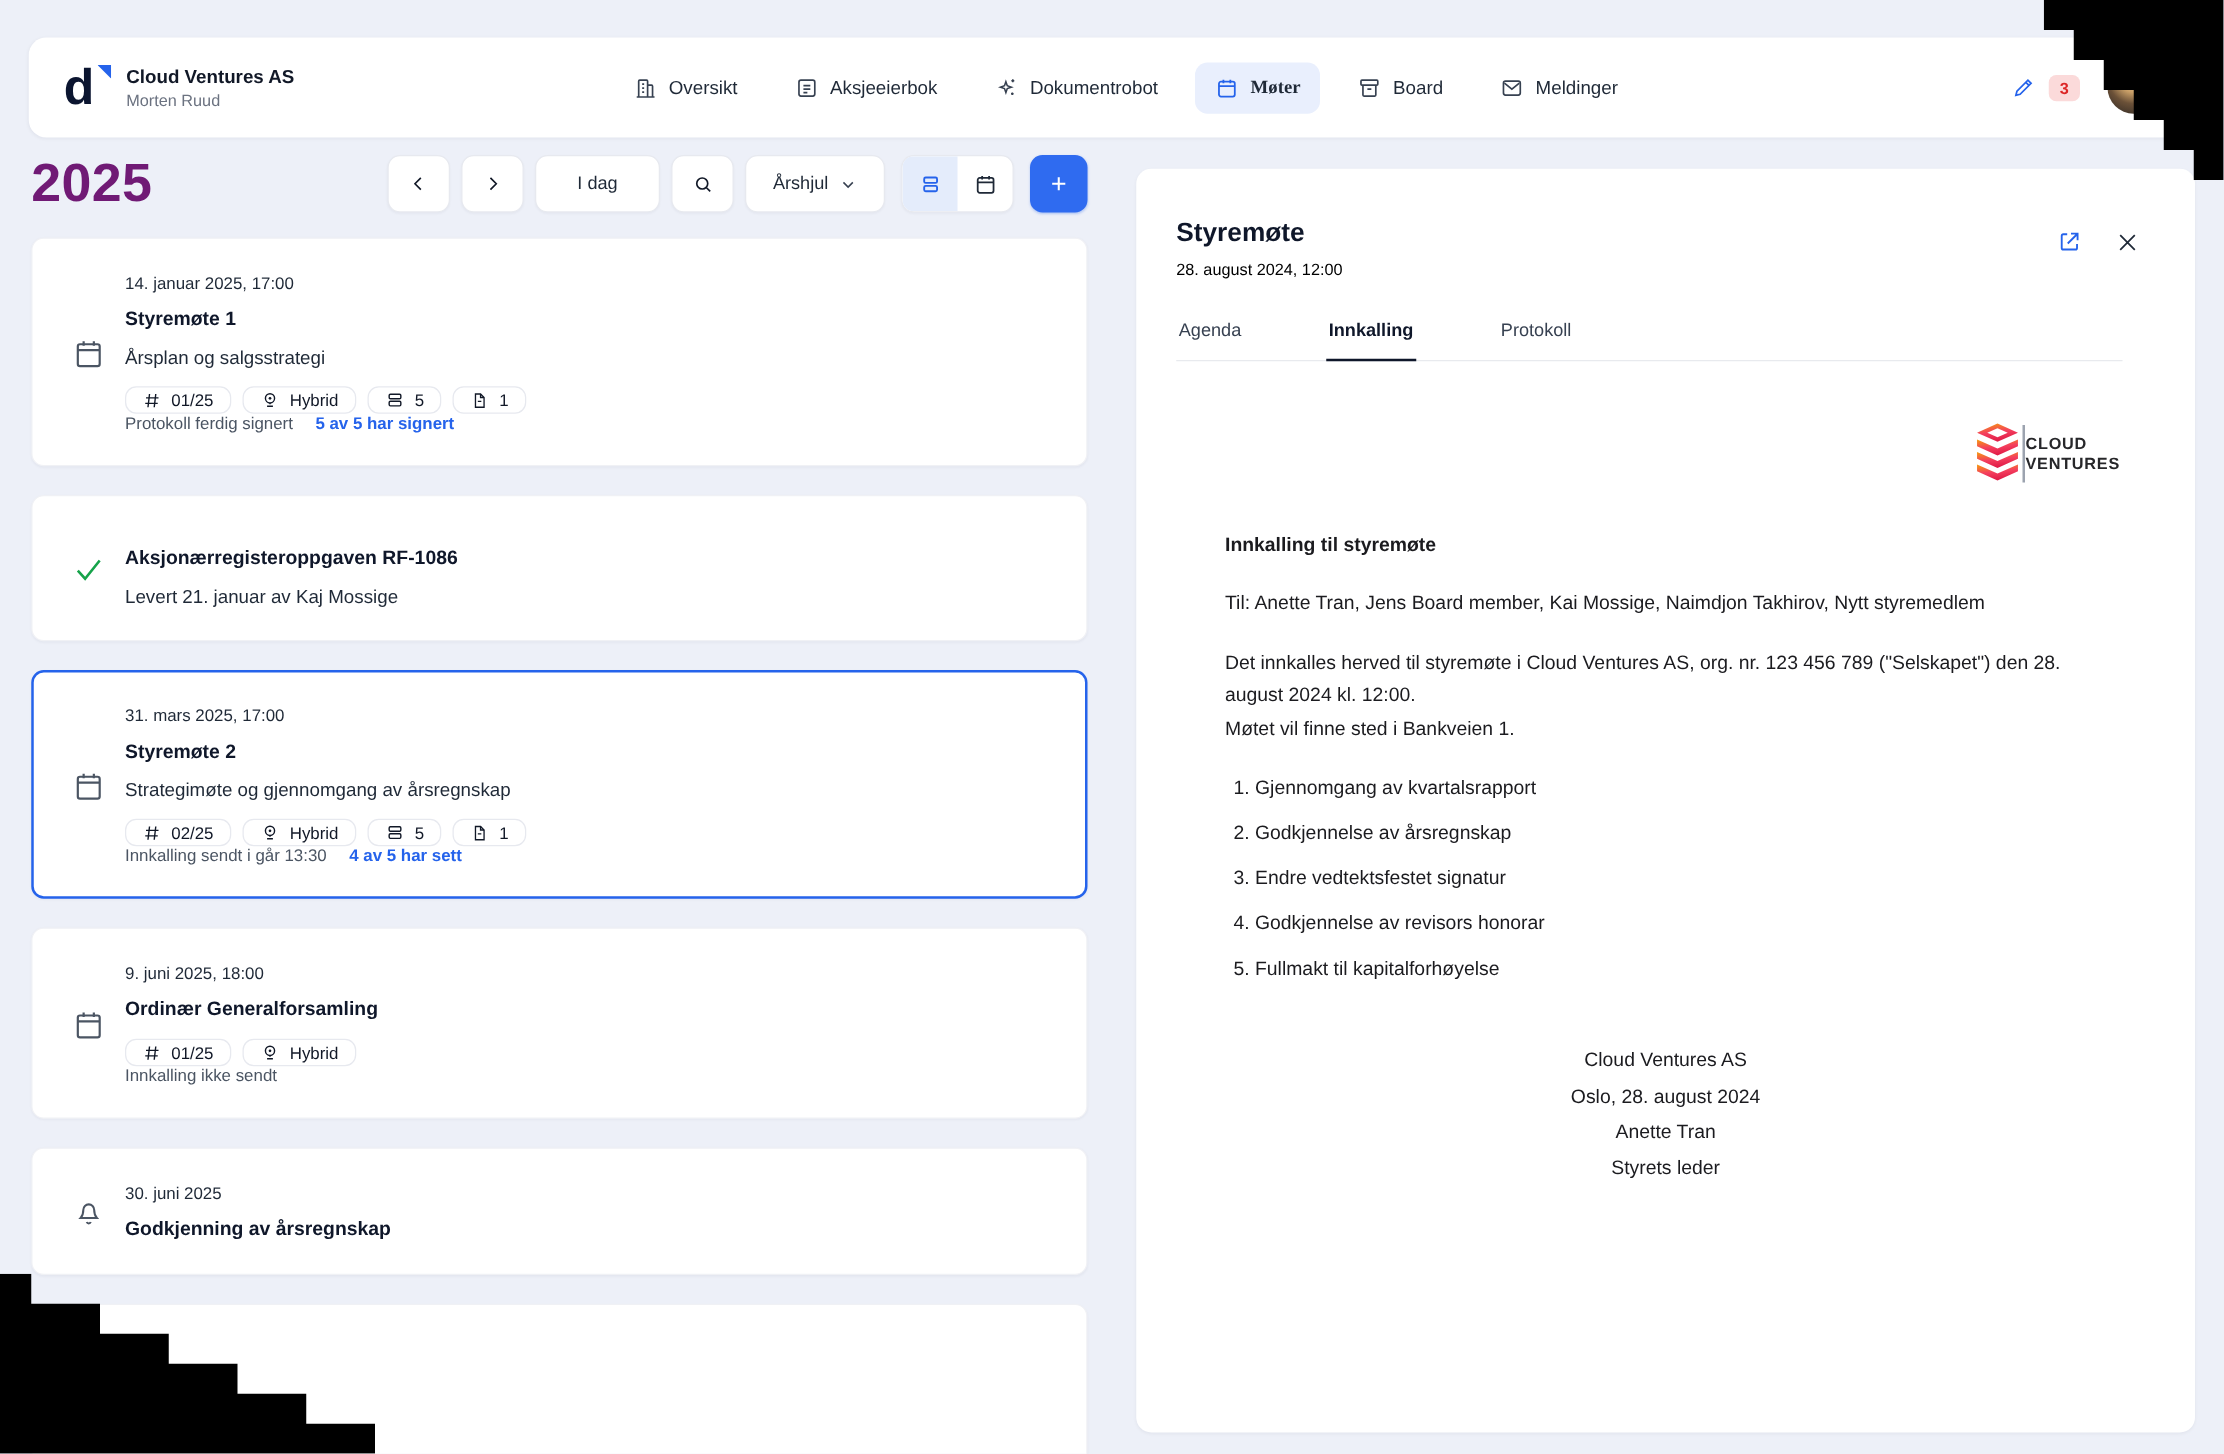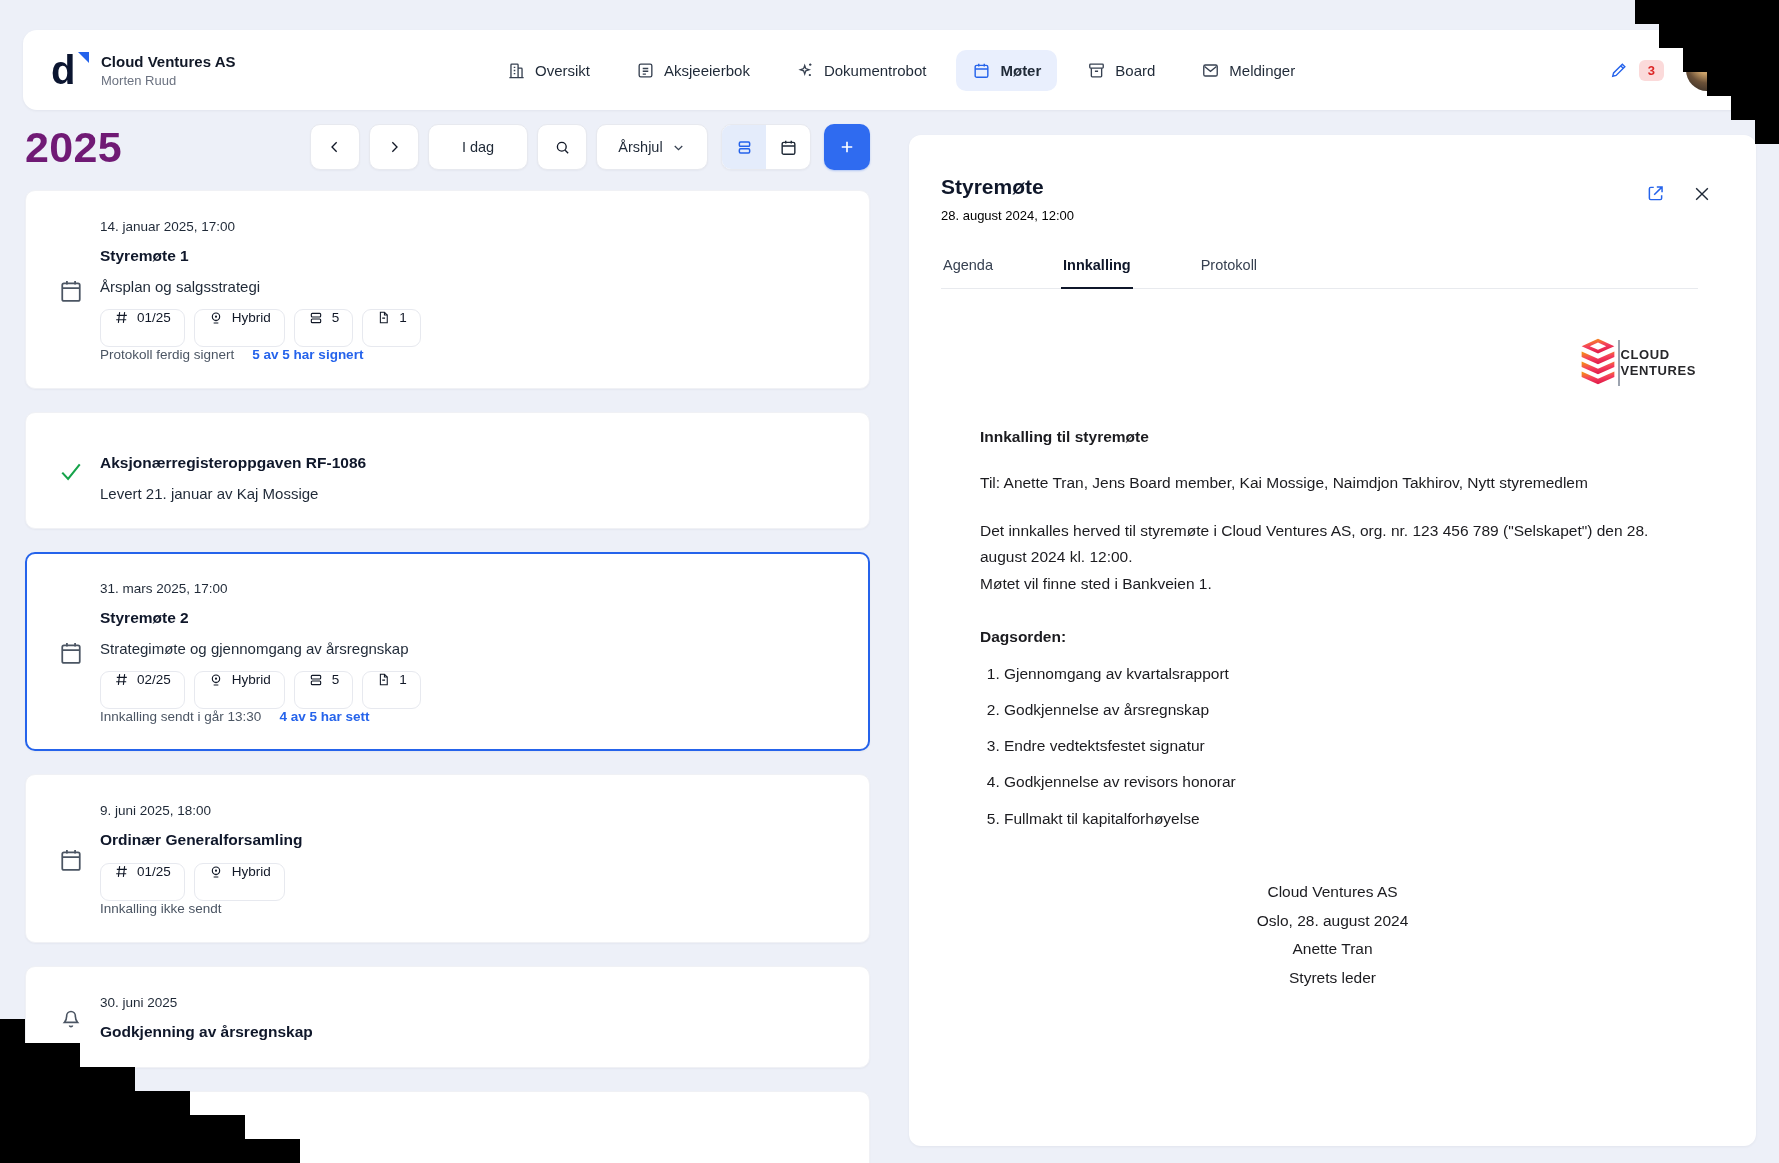--- a/index.html
+++ b/index.html
@@ -33,21 +33,21 @@
   .brand-text .company { font-size:15px; font-weight:700; color:#111827; }
   .brand-text .user { font-size:13px; color:#6b7280; margin-top:3px; }
 
   .nav-items { display:flex; align-items:center; gap:14px; margin-left:140px; }
   .nav-item {
     display:flex; align-items:center; gap:9px;
     font-size:15px; color:#1f2937; padding:11px 16px; border-radius:10px;
     cursor:pointer; white-space:nowrap;
   }
   .nav-item svg { stroke:#374151; }
-  .nav-item.active { background:#e9effd; font-weight:700; }
+  .nav-item.active { background:#e9effd; font-weight:700;font-family:Liberation Serif, serif; }
   .nav-item.active svg { stroke:#2563eb; }
 
   .nav-right { margin-left:auto; display:flex; align-items:center; gap:22px; }
   .notify { display:flex; align-items:center; gap:10px; cursor:pointer; }
   .notify-badge {
     background:#fbdada; color:#dc2626; font-size:13px; font-weight:700;
     border-radius:6px; padding:3px 9px;
   }
   .avatar {
     width:42px; height:42px; border-radius:50%;
@@ -89,21 +89,21 @@
     display:flex; align-items:center; gap:14px; cursor:pointer;
   }
   .event-card.selected { border:2px solid #2563eb; padding:27px 27px 25px 29px; }
   .event-icon { width:30px; display:flex; justify-content:center; flex:0 0 30px; }
   .event-body { flex:1; }
   .event-date { font-size:13.5px; color:#1f2937; }
   .event-title { font-size:15.5px; font-weight:700; color:#0f172a; margin-top:13px; }
   .event-desc { font-size:15px; color:#1f2937; margin-top:13px; }
   .badge-row { display:flex; gap:9px; margin-top:14px; }
   .badge {
-    display:flex; align-items:flex-start; gap:8px; height:38px; padding:0 13px;
+    display:flex; align-items:center; gap:8px; height:22px; padding:0 13px;
     border:1px solid #e7e9ef; border-radius:9px; font-size:13.5px; color:#111827;
     background:#fff;
   }
   .event-footer { display:flex; gap:18px; font-size:13.5px; }
   .status-text { color:#4b5563; }
   .status-link { color:#2563eb; font-weight:700; cursor:pointer; }
   .card-cut { height:150px; overflow:hidden; margin-bottom:0; }
 
   
   .right-panel {
@@ -525,21 +525,20 @@
         </span>
       </div>
     </div>
 
     <div class="doc-body">
       <div class="doc-heading">Innkalling til styremøte</div>
       <p>Til: Anette Tran, Jens Board member, Kai Mossige, Naimdjon Takhirov, Nytt styremedlem</p>
       <p><span>Det innkalles herved til styremøte i Cloud Ventures AS, org. nr. 123 456 789 ("Selskapet") den 28. august 2024 kl. 12:00.</span><br>
       <span>Møtet vil finne sted i Bankveien 1.</span></p>
 
-      <div class="doc-agenda-heading">Dagsorden:</div>
       <ol>
         <li>Gjennomgang av kvartalsrapport</li>
         <li>Godkjennelse av årsregnskap</li>
         <li>Endre vedtektsfestet signatur</li>
         <li>Godkjennelse av revisors honorar</li>
         <li>Fullmakt til kapitalforhøyelse</li>
       </ol>
 
       <div class="doc-signature">
         <div>Cloud Ventures AS</div>

